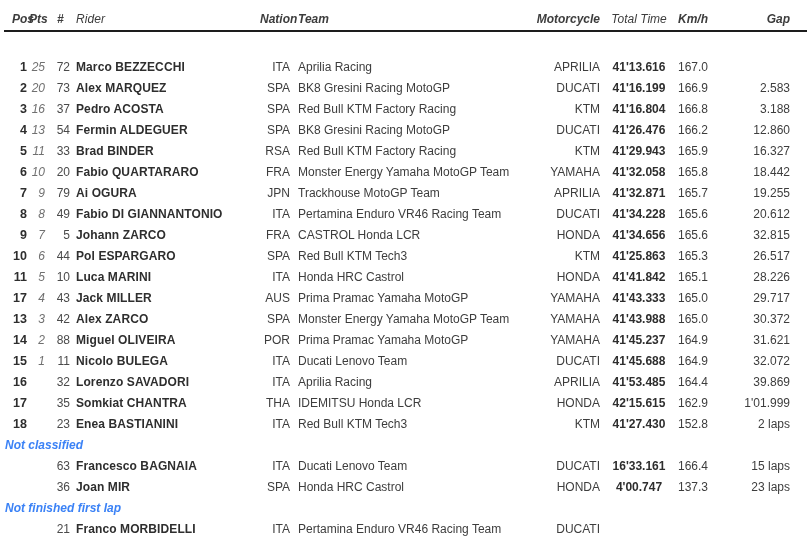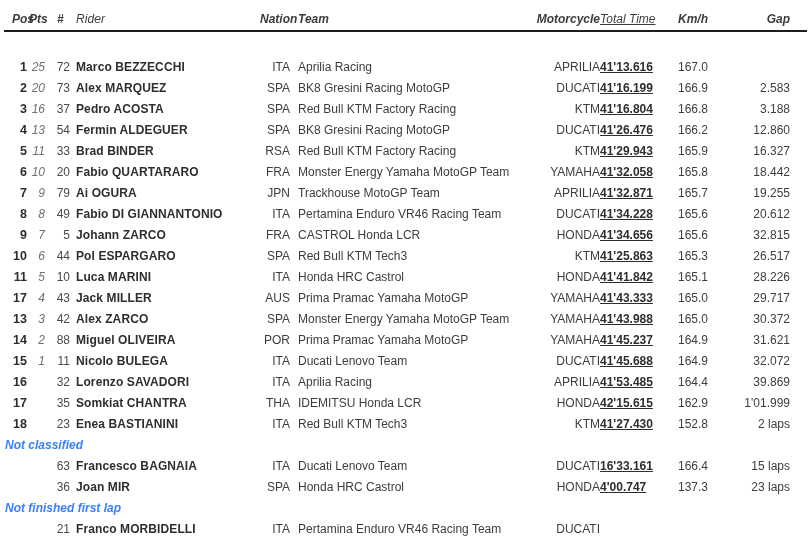--- a/index.html
+++ b/index.html
@@ -23,21 +23,21 @@
   }
   .cell{white-space:nowrap; overflow:visible;}
   
   .pos{text-align:right; font-weight:bold; color:#2e2e2e; font-size:12.5px;}
   .pts{text-align:right; font-style:italic; font-size:12px; color:#707070;}
   .num{text-align:right; color:#4a4a4a;}
   .rider{text-align:left; padding-left:6px; font-weight:bold; color:#2e2e2e; letter-spacing:.1px;}
   .nation{text-align:right;}
   .team{text-align:left; padding-left:8px;}
   .bike{text-align:right;}
-  .time{text-align:left; font-weight:bold; color:#2e2e2e;text-decoration:underline;}
+  .time{text-align:center; font-weight:bold; color:#2e2e2e;}
   .kmh{text-align:left;}
   .gap{text-align:right;}
   
   .header-row{height:23px;}
   .header-row .cell{
     font-style:italic; font-weight:bold; font-size:12px; color:#3d3d3d;
   }
   .header-row .pos{text-align:left; padding-left:5px;}
   .header-row .pts{text-align:left; padding-left:2px; font-size:12px;}
   .header-row .num{text-align:left; padding-left:12px;}

